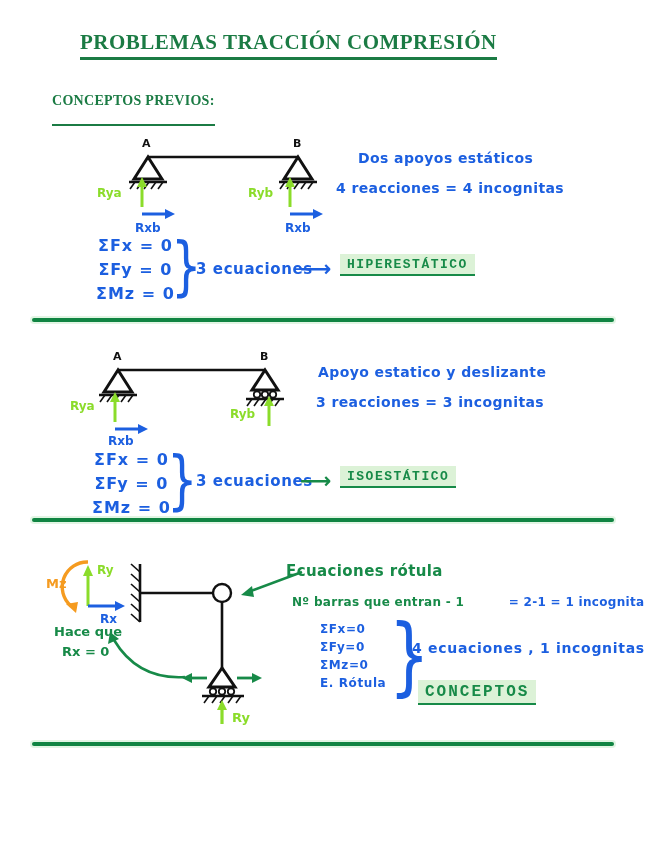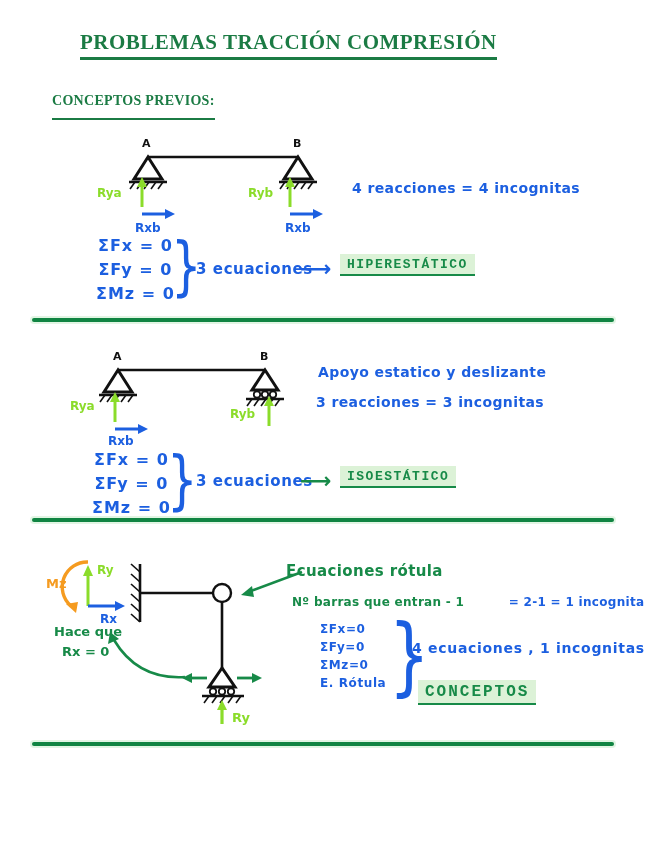--- a/index.html
+++ b/index.html
@@ -21,21 +21,21 @@
   .abs{position:absolute;}
   .title{
     font-family:"Liberation Serif",serif;font-weight:bold;font-size:21px;
     color:var(--heading-green);letter-spacing:0.5px;
     border-bottom:3px solid var(--heading-green);padding-bottom:2px;
     display:inline-block;
   }
   .subtitle{
     font-family:"Liberation Serif",serif;font-weight:bold;font-size:14px;
     color:var(--heading-green);letter-spacing:0.3px;
-    border-bottom:2px solid var(--heading-green);padding-bottom:9px;
+    border-bottom:2px solid var(--heading-green);padding-bottom:15px;
     display:inline-block;
   }
   .hw{font-family:"DejaVu Sans",sans-serif;}
   .blue{color:var(--ink-blue);}
   .greenink{color:var(--ink-green);}
   .note{font-size:14px;font-weight:bold;letter-spacing:0.4px;}
   .eq{font-size:16px;font-weight:bold;letter-spacing:1px;line-height:24px;white-space:pre;text-align:center;}
   .eq-small{font-size:12px;font-weight:bold;letter-spacing:0.6px;line-height:18px;white-space:pre;}
   .brace{font-size:64px;font-weight:400;color:var(--ink-blue);transform:scaleX(0.75);line-height:1;}
   .brace.big{font-size:86px;}
@@ -110,21 +110,22 @@
       <line x1="205" y1="74" x2="205" y2="50" stroke="#8bdc2a" stroke-width="3"></line>
       <polygon points="205,44 200,54 210,54" fill="#8bdc2a"></polygon>
     </g>
     <g>
       <line x1="205" y1="81" x2="232" y2="81" stroke="#1c5fe0" stroke-width="3"></line>
       <polygon points="238,81 228,76 228,86" fill="#1c5fe0"></polygon>
     </g>
     <text x="200" y="99" font-size="12" fill="#1c5fe0">Rxb</text>
   </svg>
 
-  <div class="abs hw blue note" style="left:352px;top:180px;">4 reacciones = 4 incognitas</div>
+  <div class="abs hw blue note" style="left:358px;top:150px;">Dos apoyos estáticos</div>
+  <div class="abs hw blue note" style="left:336px;top:180px;">4 reacciones = 4 incognitas</div>
 
   <div class="abs hw blue" style="left:96px;top:234px;">
     <div class="eq">ΣFx = 0</div>
     <div class="eq">ΣFy = 0</div>
     <div class="eq">ΣMz = 0</div>
   </div>
   <div class="abs hw brace" style="left:166px;top:234px;">}</div>
   <div class="abs hw blue count-label" style="left:196px;top:260px;">3 ecuaciones</div>
   <div class="abs hw blue longarrow" style="left:300px;top:258px;">⟶</div>
   <div class="abs" style="left:340px;top:254px;">

